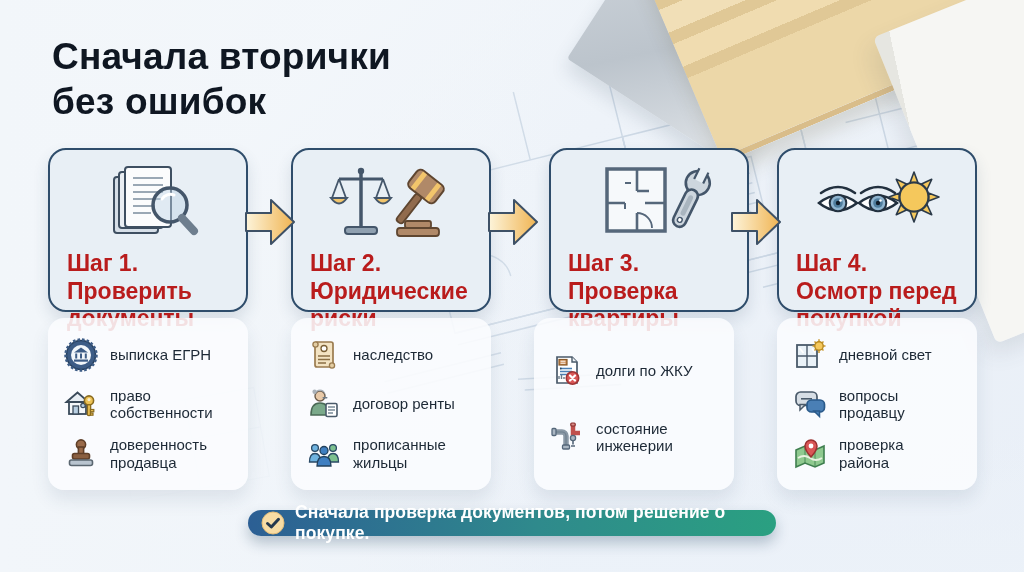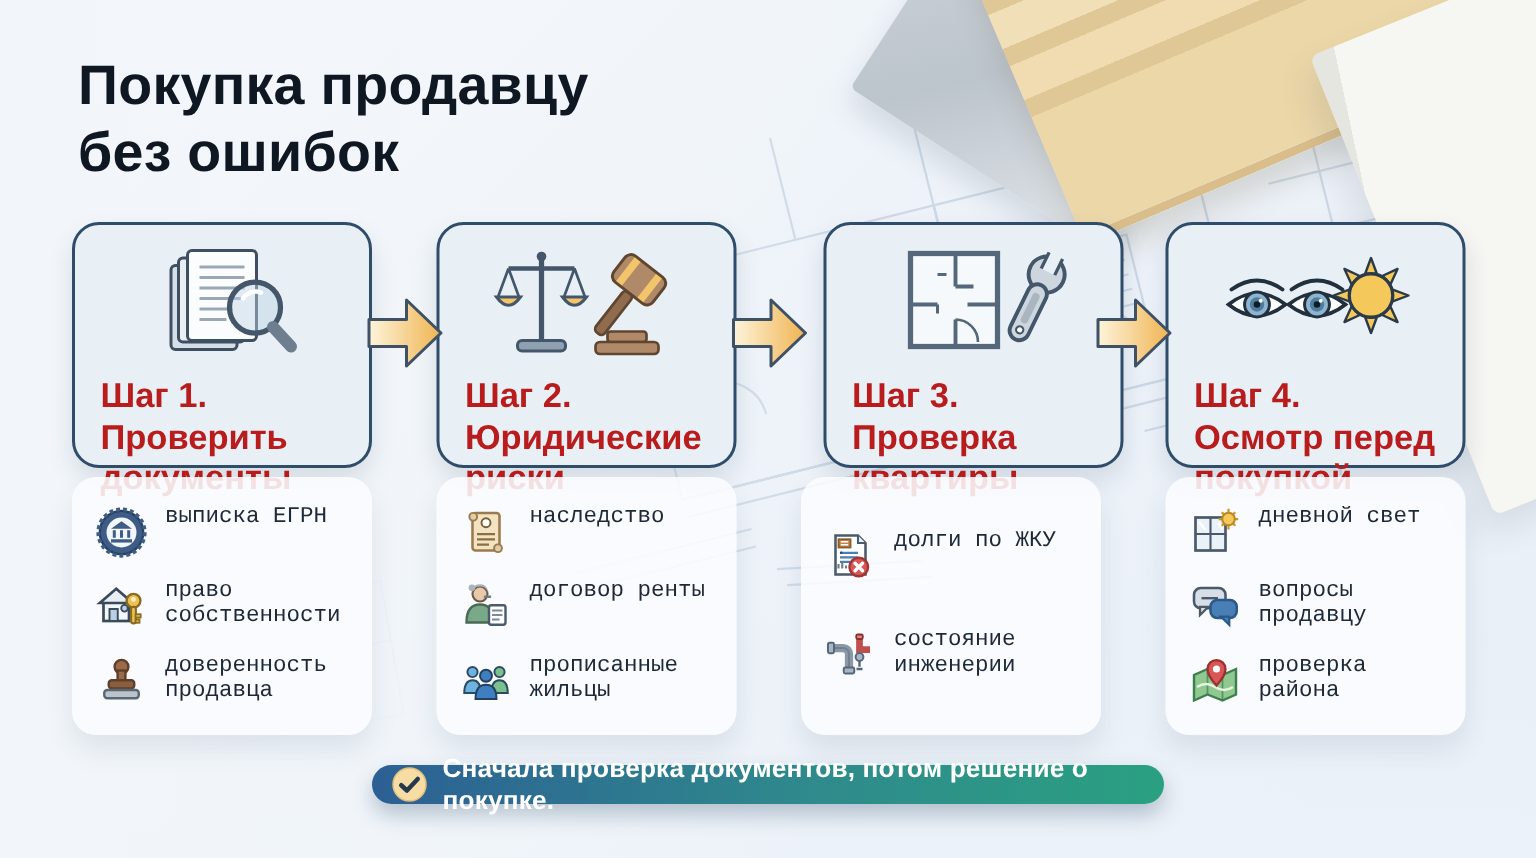--- a/index.html
+++ b/index.html
@@ -49,21 +49,21 @@
   .step-title{
     margin:4px 0 0 17px; font-size:23px; font-weight:800; color:#b91c1c;
     line-height:1.2; white-space:pre-line;
   }
   .sub-panel{
     position:absolute; top:170px; left:0; width:200px; height:172px;
     background:rgba(250,252,254,.88); border-radius:16px;
     box-shadow:0 10px 18px rgba(40,70,100,.10);
     display:flex; flex-direction:column; justify-content:space-evenly; padding:6px 0; box-sizing:border-box;
   }
-  .item{display:flex; margin-left:14px;font-family:Liberation Mono, monospace;}
+  .item{display:flex; align-items:center; margin-left:14px;}
   .item .ic{width:38px; height:38px; flex:0 0 38px; display:flex; align-items:center; justify-content:center;}
   .item .lbl{
     margin-left:10px; font-size:15px; color:#1d2936; line-height:1.15; white-space:pre-line;
   }
   
   .arrow{position:absolute; top:194px; width:54px; height:56px;}
   .a1{left:243px;} .a2{left:486px;} .a3{left:729px;}
   
   .banner{
     position:absolute; left:248px; top:510px; width:528px; height:26px;
@@ -98,21 +98,21 @@
       <rect x="120" y="380" width="140" height="90"></rect>
       <path d="M120,420 h140 M190,380 v90"></path>
     </g>
   </svg>
   <div class="material glass"></div>
   <div class="material plank"></div>
   <div class="material block"></div>
   <div class="fade"></div>
 
   <h1 class="title">
-    <span>Покупка продавцу</span>
+    <span>Сначала вторички</span>
     <span>без ошибок</span>
   </h1>
 
   <div class="col c1">
     <div class="step-card">
       <div class="card-icon">
         <svg width="128" height="84" viewBox="0 0 128 84">
           <rect x="30" y="16" width="44" height="56" rx="3" fill="#d6dfe8" stroke="#3e4f61" stroke-width="2"></rect>
           <rect x="35" y="11" width="44" height="56" rx="3" fill="#e9eef3" stroke="#3e4f61" stroke-width="2"></rect>
           <rect x="41" y="6" width="46" height="60" rx="3" fill="#fbfcfd" stroke="#3e4f61" stroke-width="2"></rect>

